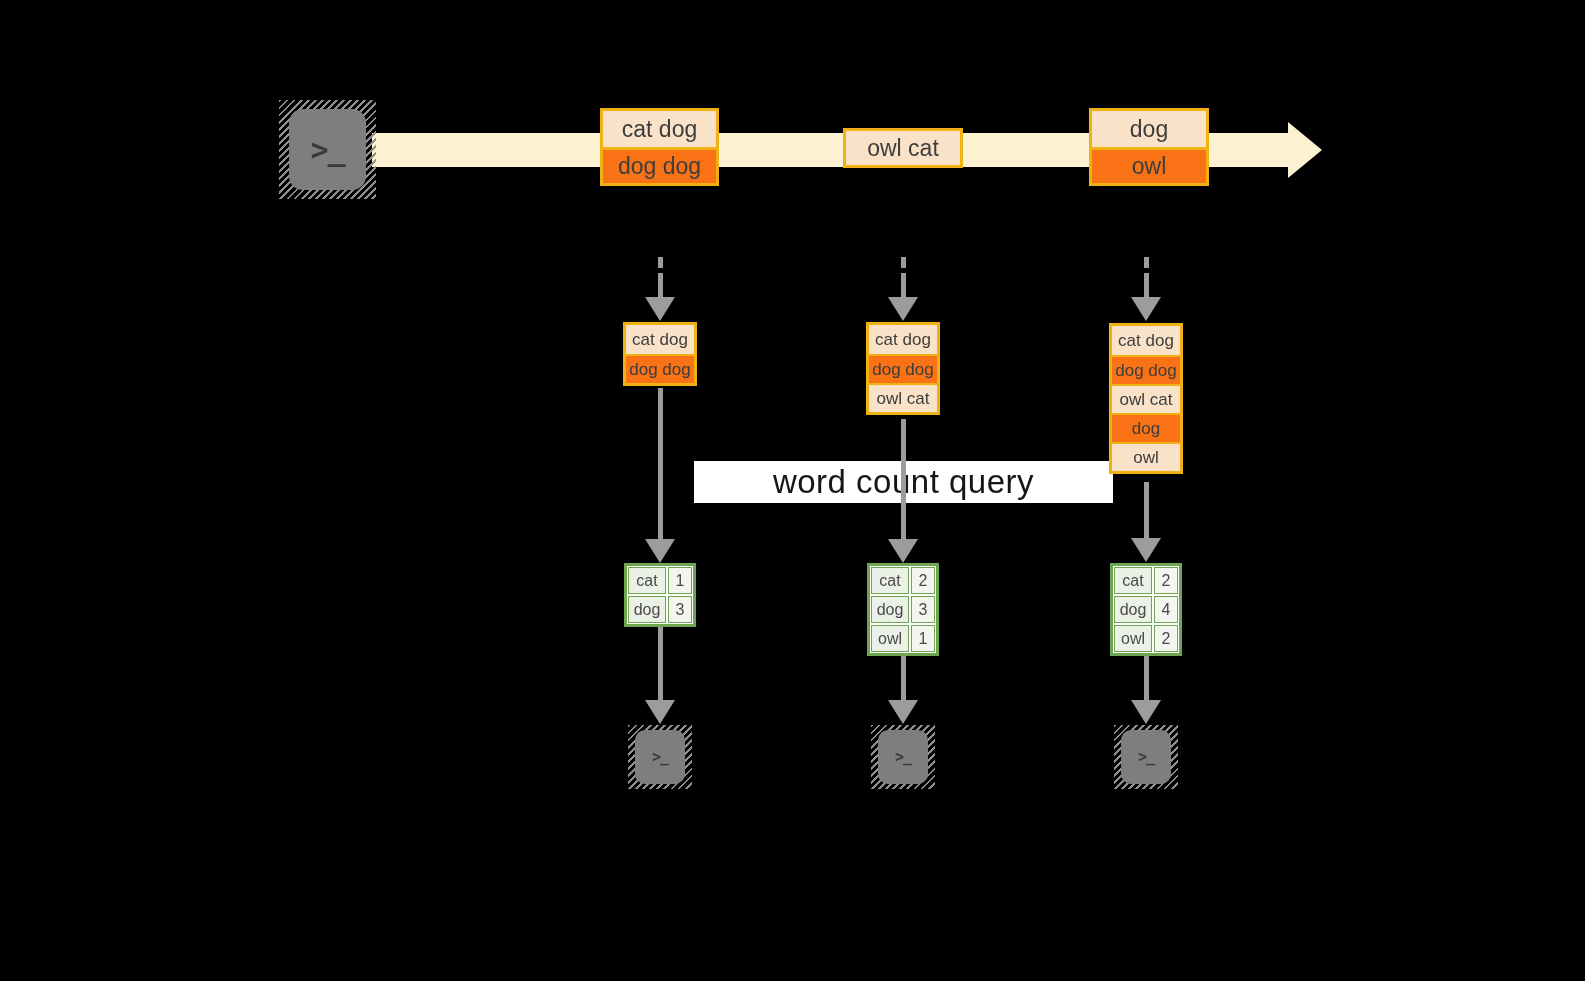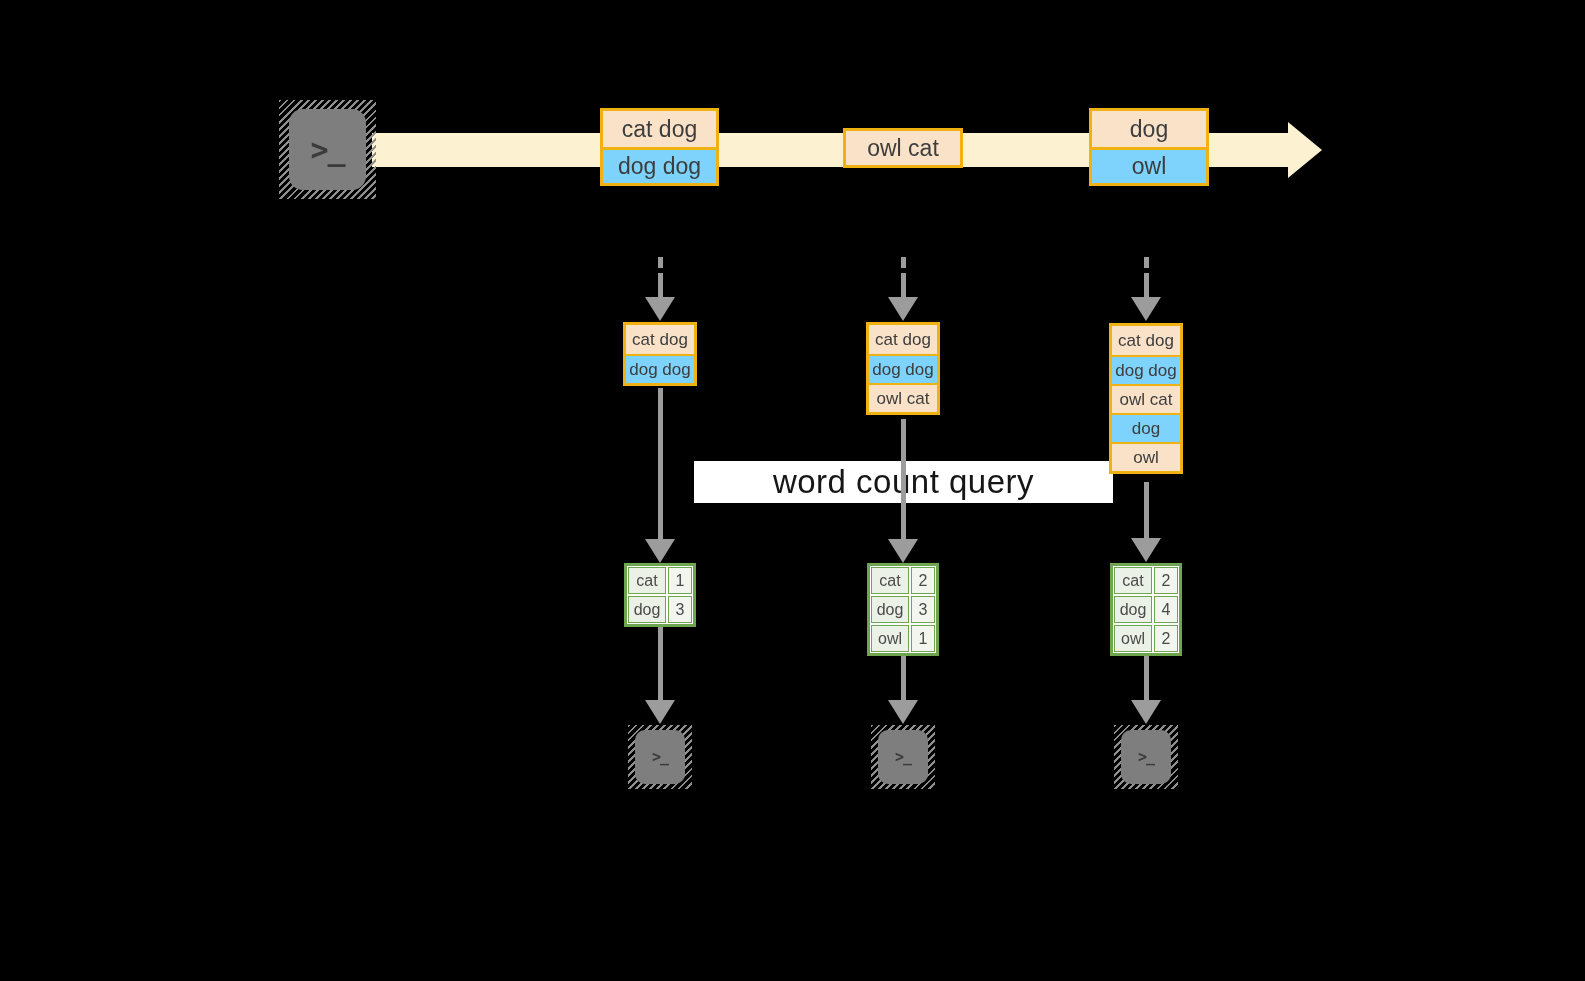--- a/index.html
+++ b/index.html
@@ -35,21 +35,21 @@
 
   
   .batch { border:3px solid #f0b113; z-index:4; display:flex; flex-direction:column; }
   .batch .row {
     height:36px; display:flex; align-items:center; justify-content:center;
     font-size:23px; border-top:3px solid #f0b113;
   }
   .batch .row:first-child { border-top:none; }
   .batch .row.h34 { height:34px; }
   .fill-dark  { background:#f9e2c8; }
-  .fill-light { background:#7dd3fc; }
+  .fill-light { background:#f97316; }
 
   
   .stack { border:3px solid #f0b113; width:74px; z-index:4; display:flex; flex-direction:column; }
   .stack .srow {
     height:29px; display:flex; align-items:center; justify-content:center;
     font-size:17px; border-top:2px solid #f0b113;
   }
   .stack .srow:first-child { border-top:none; }
 
   

